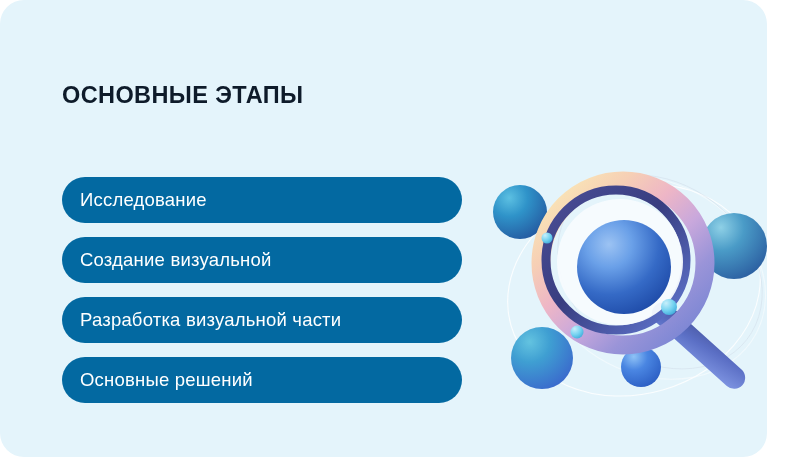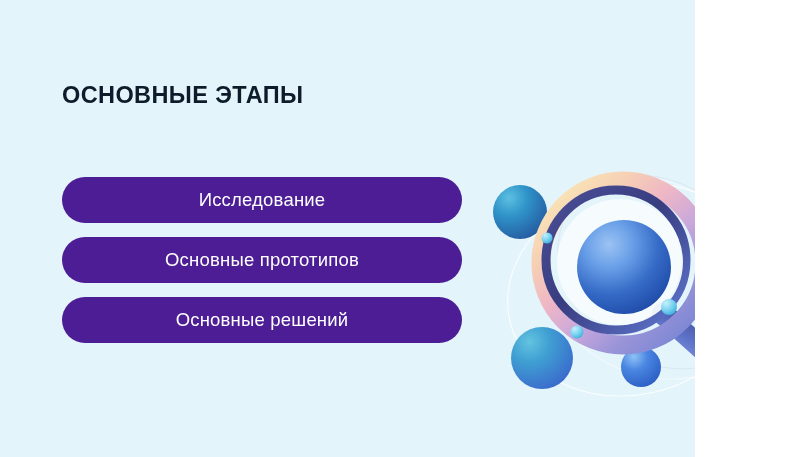--- a/index.html
+++ b/index.html
@@ -7,24 +7,25 @@
     margin: 0;
     padding: 0;
   }
   body {
     font-family: "Liberation Sans", sans-serif;
     background: #ffffff;
   }
 
   #slide {
     position: relative;
-    width: 695px;
+    width: 767px;
     height: 457px;
     overflow: hidden;
     background: #e4f4fb;
+    border-radius: 24px;
   }
 
   
   #title-block {
     position: absolute;
     left: 62px;
     top: 78px;
     width: 460px;
   }
   .title-line {
@@ -44,24 +45,23 @@
     left: 62px;
     top: 177px;
     width: 400px;
     display: flex;
     flex-direction: column;
     gap: 14px;
   }
   .step-pill {
     height: 46px;
     border-radius: 999px;
-    background: #4c1d95;
+    background: #0369a1;
     display: flex;
     align-items: center;
-    justify-content: center;
     box-sizing: border-box;
     border: none;
     padding: 4px 18px;
     cursor: pointer;
   }
   .step-label {
     color: #ffffff;
     font-size: 18.5px;
     font-weight: 400;
     letter-spacing: 0.2px;
@@ -92,23 +92,26 @@
     <div class="title-line">Основные этапы</div>
   </div>
 
   <div id="steps">
 
     <div class="step-pill">
       <span class="step-label">Исследование</span>
     </div>
 
     <div class="step-pill">
-      <span class="step-label">Основные прототипов</span>
-    </div>
-
+      <span class="step-label">Создание визуальной</span>
+    </div>
+
+    <div class="step-pill">
+      <span class="step-label">Разработка визуальной части</span>
+    </div>
 
     <div class="step-pill">
       <span class="step-label">Основные решений</span>
     </div>
 
   </div>
 
   <div id="illustration">
     <svg viewBox="0 0 300 270" xmlns="http://www.w3.org/2000/svg">
       <defs>

